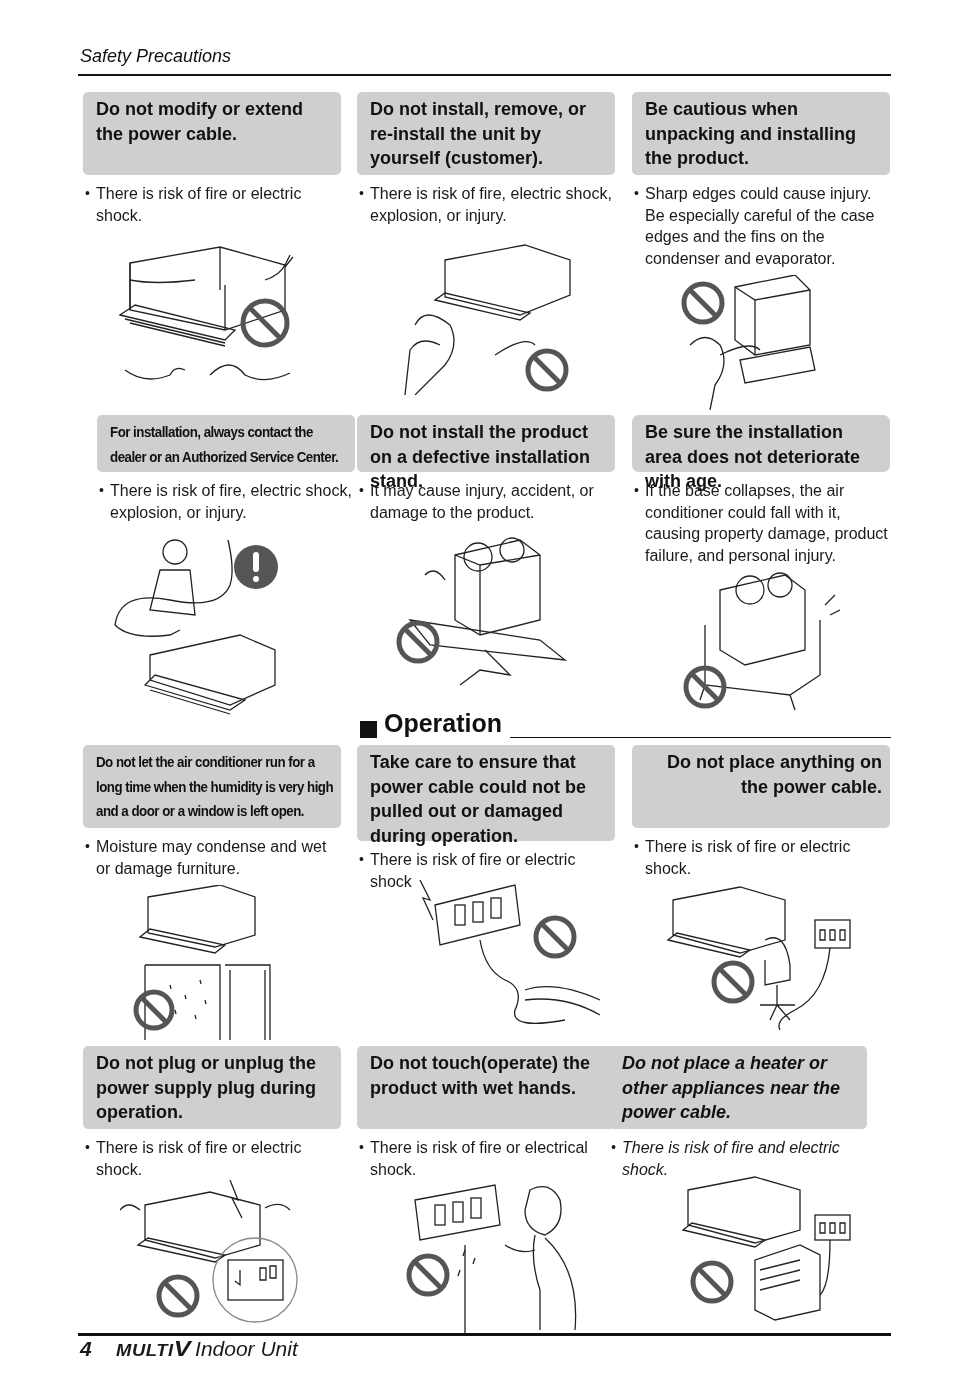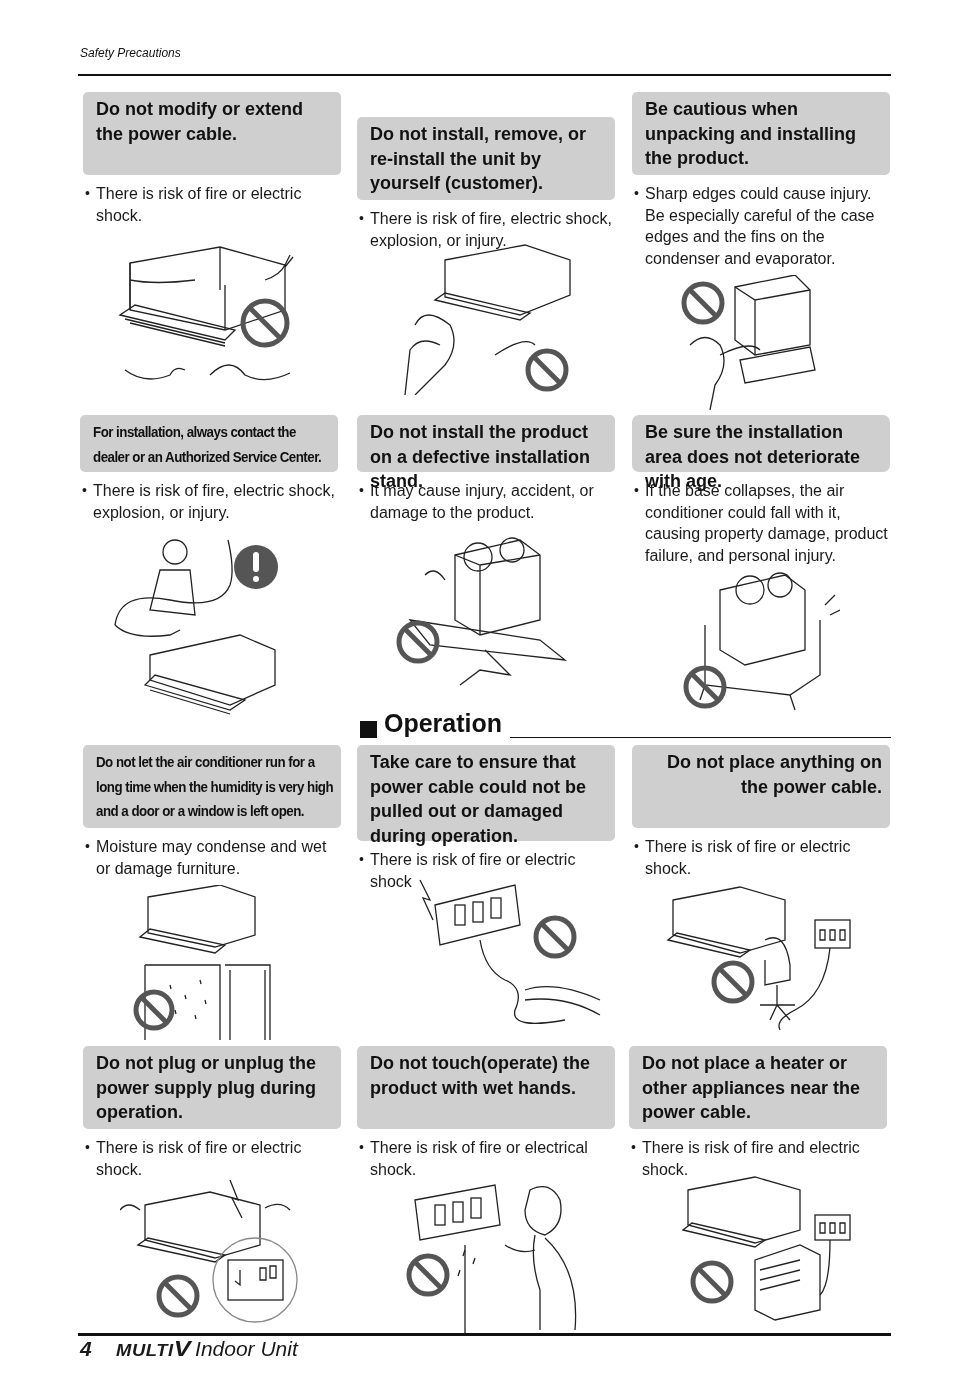--- a/index.html
+++ b/index.html
@@ -1,19 +1,19 @@
 <!DOCTYPE html>
 <html><head>
 <meta charset="utf-8">
 <style>
   * { box-sizing: border-box; margin: 0; padding: 0; }
   html, body { width: 954px; height: 1399px; background: #ffffff; overflow: hidden; }
   body { position: relative; font-family: "Liberation Sans", sans-serif; color: #1a1a1a; }
 
-  .page-header { position: absolute; left: 80px; top: 46px; font-size: 12px; font-style: italic; color: #111; }
+  .page-header { position: absolute; left: 80px; top: 46px; font-size: 18px; font-style: italic; color: #111; }
   .header-rule { position: absolute; left: 78px; top: 74px; width: 813px; height: 2px; background: #111; }
 
   .cell { position: absolute; width: 258px; }
   .cell .title-box {
     background: #cfcfcf; border-radius: 5px;
     padding: 5px 8px 6px 13px;
     font-weight: bold; font-size: 18px; line-height: 24.5px; color: #111;
   }
   .cell .title-box.narrow { font-size: 15.5px; letter-spacing: -0.6px; transform-origin: left; line-height: 24.5px; font-stretch: condensed; }
   .cell .title-box.narrow span { display: inline-block; transform: scaleX(0.86); transform-origin: left; white-space: nowrap; }
@@ -43,21 +43,21 @@
 <div class="header-rule"></div>
 
 <div class="cell" style="left:83px; top:92px;">
   <div class="title-box" style="height:83px;">Do not modify or extend the power cable.</div>
   <div class="desc">
       <span class="bullet">•</span>
       <span class="text">There is risk of fire or electric shock.</span>
     </div>
 </div>
 <div class="cell" style="left:357px; top:92px;">
-  <div class="title-box" style="height:83px;margin-top:25px;">Do not install, remove, or re-install the unit by yourself (customer).</div>
+  <div class="title-box" style="height:83px;">Do not install, remove, or re-install the unit by yourself (customer).</div>
   <div class="desc">
       <span class="bullet">•</span>
       <span class="text">There is risk of fire, electric shock, explosion, or injury.</span>
     </div>
 </div>
 <div class="cell" style="left:632px; top:92px;">
   <div class="title-box" style="height:83px;padding-left:13px;">Be cautious when unpacking and installing the product.</div>
   <div class="desc">
       <span class="bullet">•</span>
       <span class="text">Sharp edges could cause injury. Be especially careful of the case edges and the fins on the condenser and evaporator.</span>
@@ -106,21 +106,21 @@
       <path d="M10 70 Q25 55 40 70 Q50 90 35 110 L30 135"></path>
       <path d="M40 80 Q70 65 80 75"></path>
     </g>
     <g>
       <circle cx="23" cy="28" r="19" fill="none" stroke="#555" stroke-width="5"></circle>
       <line x1="10" y1="15" x2="36" y2="41" stroke="#555" stroke-width="5"></line>
     </g>
   </svg>
 </div>
 
-<div class="cell" style="left:80px; top:415px;">
+<div class="cell" style="left:97px; top:415px;">
   <div class="title-box narrow" style="height:57px;"><span>For installation, always contact the</span><br><span>dealer or an Authorized Service Center.</span></div>
   <div class="desc">
       <span class="bullet">•</span>
       <span class="text">There is risk of fire, electric shock, explosion, or injury.</span>
     </div>
 </div>
 <div class="cell" style="left:357px; top:415px;">
   <div class="title-box" style="height:57px;">Do not install the product on a defective installation stand.</div>
   <div class="desc">
       <span class="bullet">•</span>
@@ -271,21 +271,21 @@
       <span class="text">There is risk of fire or electric shock.</span>
     </div>
 </div>
 <div class="cell" style="left:357px; top:1046px;">
   <div class="title-box" style="height:83px;">Do not touch(operate) the product with wet hands.</div>
   <div class="desc">
       <span class="bullet">•</span>
       <span class="text">There is risk of fire or electrical shock.</span>
     </div>
 </div>
-<div class="cell" style="left:629px; top:1046px;">
+<div class="cell" style="left:609px; top:1046px;font-style:italic;">
   <div class="title-box" style="height:83px;">Do not place a heater or other appliances near the power cable.</div>
   <div class="desc">
       <span class="bullet">•</span>
       <span class="text">There is risk of fire and electric shock.</span>
     </div>
 </div>
 
 <div class="illus" style="left:120px; top:1180px; width:185px; height:148px;">
   <svg viewBox="0 0 185 148">
     <g fill="none" stroke="#222" stroke-width="1.3">

